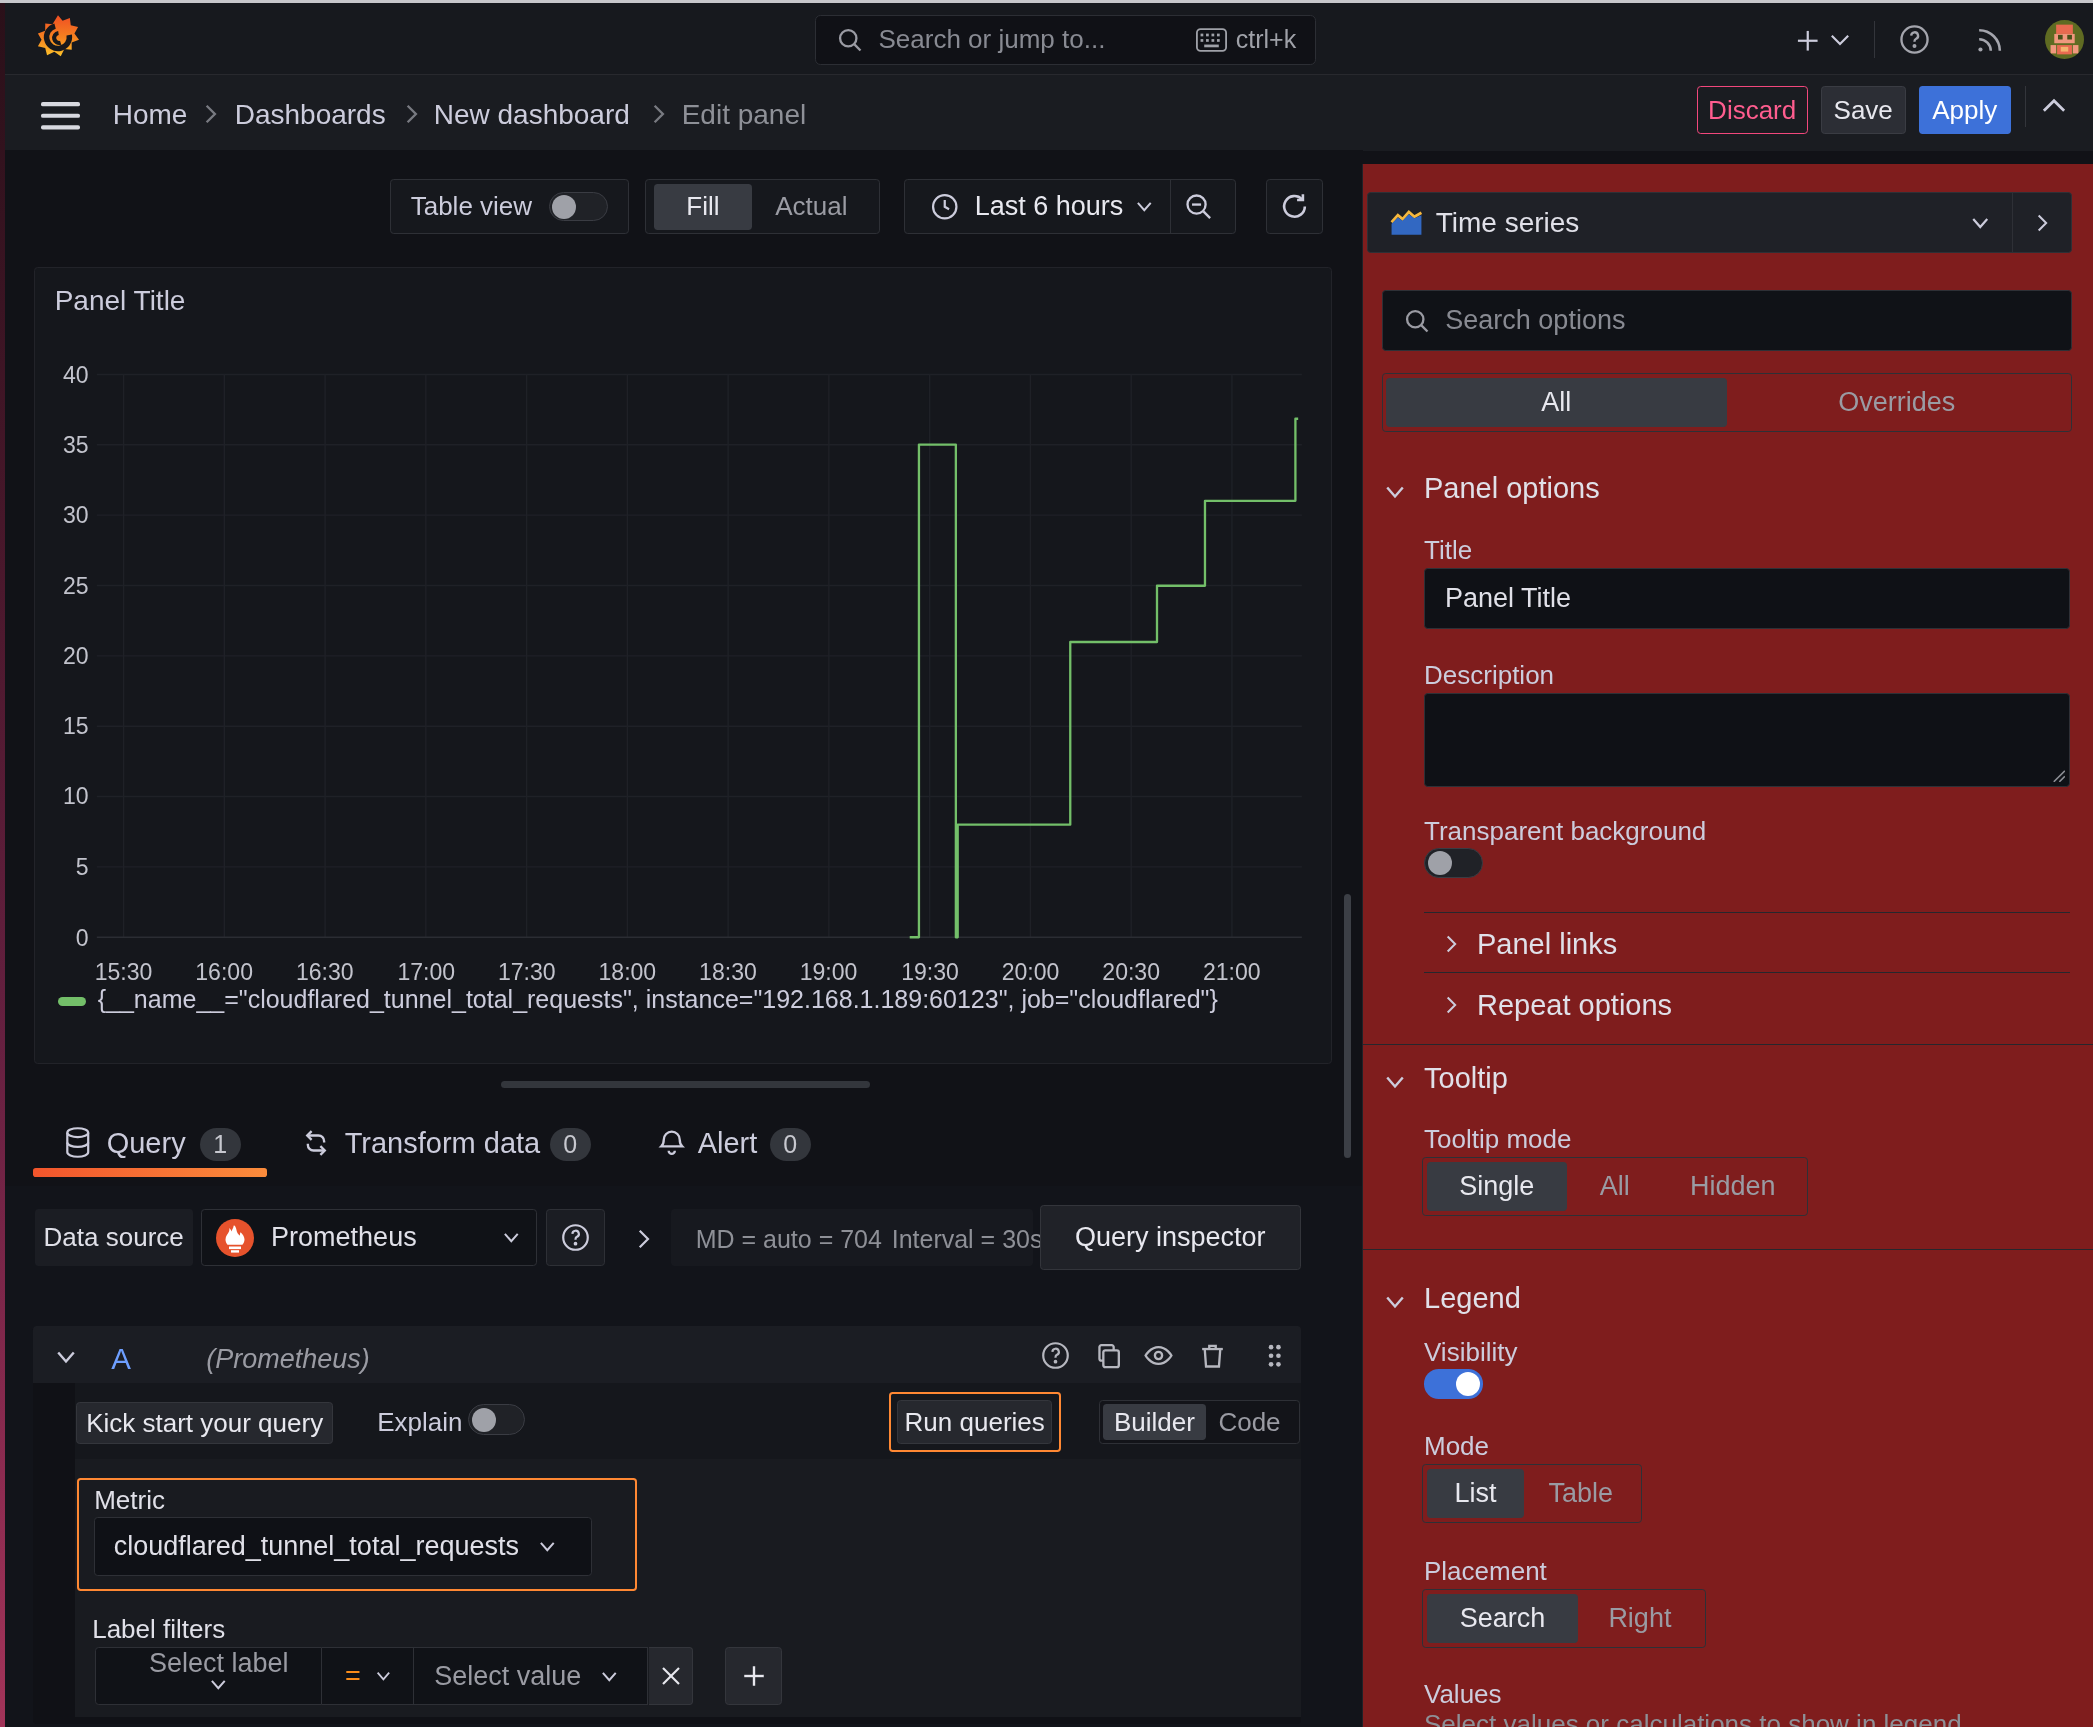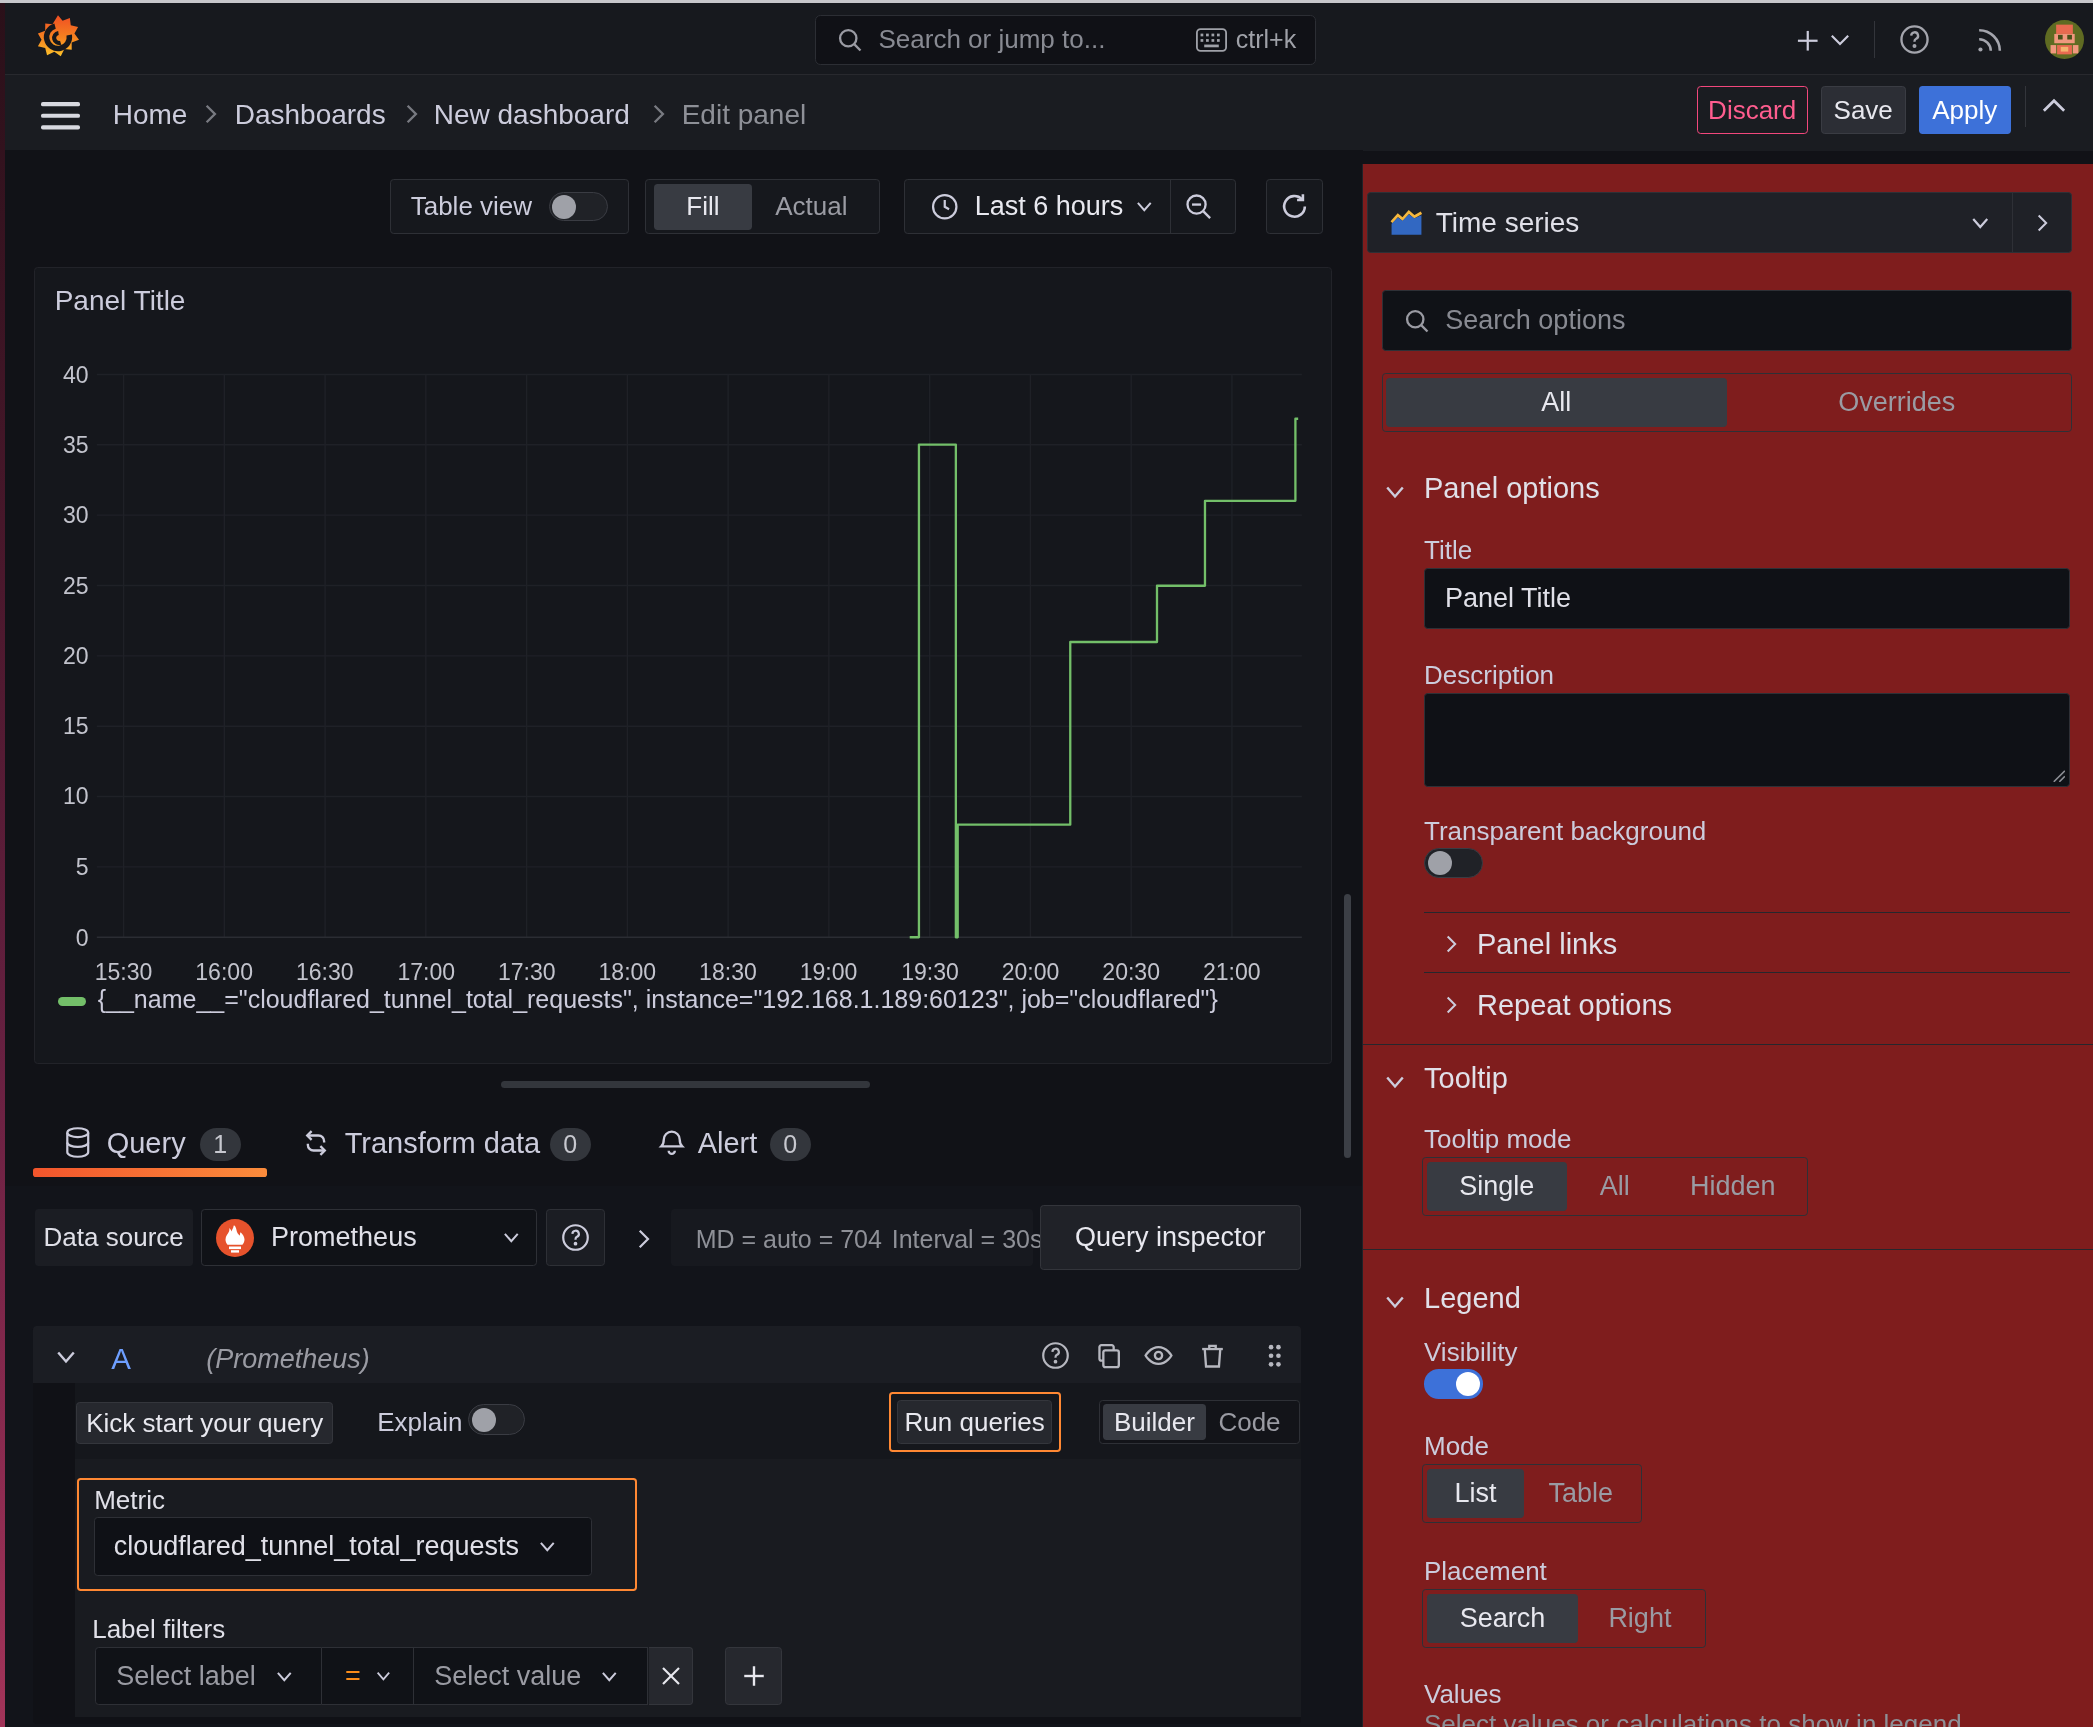--- a/index.html
+++ b/index.html
@@ -334,21 +334,21 @@
 
         <div class="abs" style="left:44px;top:152px;width:560px;height:113px;border:2.8px solid #ff8833;border-radius:3.7px;"></div>
         <span class="abs" style="left:61px;top:159px;font-size:26px;color:#e0e0e8;">Metric</span>
         <div class="abs" style="left:61px;top:191px;width:498px;height:59px;background:#0f1116;border:0.9px solid #2e3036;border-radius:3.7px;display:flex;align-items:center;">
           <span style="font-size:27px;color:#e0e0e8;margin-left:18.5px;">cloudflared_tunnel_total_requests</span>
           <svg style="margin-left:20px" width="16.6" height="11" viewBox="0 0 18 12" fill="none" stroke="#ccccdc" stroke-width="2.2">
               <polyline points="2,2 9,10 16,2"></polyline>
             </svg>
         </div>
         <span class="abs" style="left:59px;top:288px;font-size:26px;color:#e0e0e8;">Label filters</span>
-        <div class="abs" style="left:62px;top:321px;width:227px;height:58px;background:#101217;border:0.9px solid #2e3036;border-radius:3.7px 0 0 3.7px;display:flex;align-items:center;">
+        <div class="abs" style="left:62px;top:321px;width:227px;height:58px;background:#101217;border:0.9px solid #2e3036;border-radius:3.7px 0 0 3.7px;display:flex;align-items:center;flex-direction:column;">
           <span style="font-size:27px;color:#9a9ba3;margin-left:20px;">Select label</span>
           <svg style="margin-left:20px" width="16.6" height="11" viewBox="0 0 18 12" fill="none" stroke="#ccccdc" stroke-width="2.2">
               <polyline points="2,2 9,10 16,2"></polyline>
             </svg>
         </div>
         <div class="abs" style="left:289px;top:321px;width:92px;height:58px;background:#101217;border:0.9px solid #2e3036;border-left:none;display:flex;align-items:center;justify-content:center;">
           <span style="font-size:27px;color:#fb8c1a;">=</span>
           <svg style="margin-left:14.8px" width="14.8" height="10" viewBox="0 0 18 12" fill="none" stroke="#ccccdc" stroke-width="2.2">
               <polyline points="2,2 9,10 16,2"></polyline>
             </svg>

